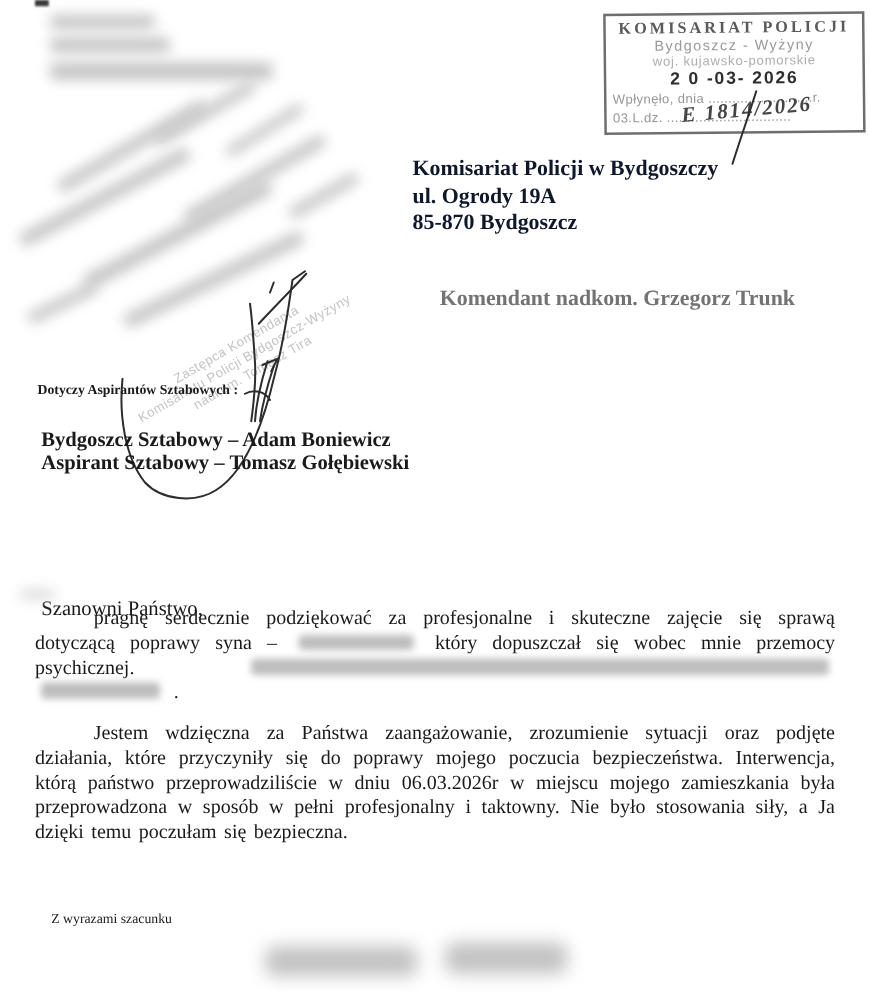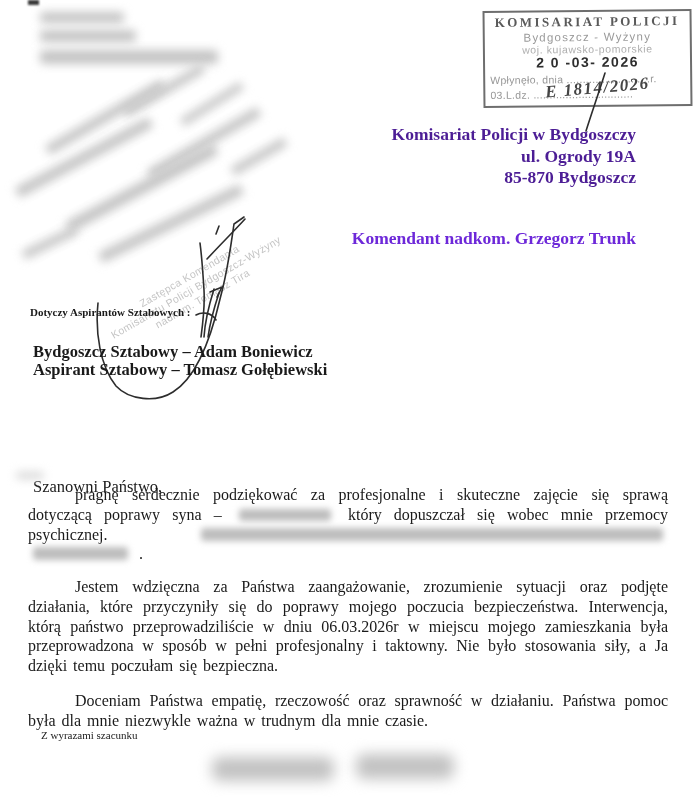--- a/index.html
+++ b/index.html
@@ -15,24 +15,24 @@
               letter-spacing:1.2px;text-align:center;margin-top:1px;}
   .stamp-voiv{font-family:"Liberation Sans",sans-serif;font-size:10.5px;color:#aeaeae;
               letter-spacing:0.6px;text-align:center;}
   .stamp-date{font-family:"Liberation Sans",sans-serif;font-weight:bold;font-size:14px;
               color:#2e2e2e;letter-spacing:1.5px;text-align:center;margin-top:-1px;}
   .stamp-line{font-family:"Liberation Sans",sans-serif;font-size:10.5px;color:#979797;
               letter-spacing:0.3px;margin-top:3px;white-space:nowrap;overflow:hidden;}
   .stamp-hand{left:545px;top:78px;font-style:italic;font-size:17px;font-weight:bold;
               color:#454545;transform:rotate(-5deg);letter-spacing:1.5px;white-space:nowrap;}
   
-  .addr{left:330px;top:124px;width:306px;text-align:right;font-weight:bold;
-        font-size:17.5px;line-height:21.5px;color:#4c1d95;}
+  .addr{left:330px;top:124px;width:306px;font-weight:bold;
+        font-size:17.5px;line-height:21.5px;color:#0f172a;}
   .commander{left:300px;top:228px;width:336px;text-align:right;font-weight:bold;
-             font-size:17.5px;color:#6d28d9;white-space:nowrap;}
+             font-size:17.5px;color:#737373;white-space:nowrap;}
   
   .approval{left:78px;top:268px;width:236px;transform:rotate(-30deg);
             transform-origin:center center;text-align:center;color:#c4c4c4;
             font-family:"Liberation Sans",sans-serif;font-size:10.5px;line-height:13px;
             letter-spacing:0.4px;white-space:nowrap;}
   
   .subject-head{left:30px;top:306px;font-weight:bold;font-size:11px;}
   .officers{left:33px;top:343px;font-weight:bold;font-size:16.5px;line-height:18px;}
   .salutation{left:33px;top:433px;font-size:16.5px;margin-top:44px;}
   .para{left:28px;width:640px;text-align:justify;font-size:16px;line-height:19.8px;
@@ -129,21 +129,20 @@
     <span>pragnę serdecznie podziękować za profesjonalne i skuteczne zajęcie się sprawą dotyczącą poprawy syna –</span>
     <span class="redact r-name"></span>
     <span>który dopuszczał się wobec mnie przemocy psychicznej.</span>
     <span class="redact r-long"></span>
     <span class="redact r-short"></span>
     <span>.</span>
   </p>
 
   <p class="abs para p2">Jestem wdzięczna za Państwa zaangażowanie, zrozumienie sytuacji oraz podjęte działania, które przyczyniły się do poprawy mojego poczucia bezpieczeństwa. Interwencja, którą państwo przeprowadziliście w dniu 06.03.2026r w miejscu mojego zamieszkania była przeprowadzona w sposób w pełni profesjonalny i taktowny. Nie było stosowania siły, a Ja dzięki temu poczułam się bezpieczna.</p>
 
-  <p class="abs para p3">Doceniam Państwa empatię, rzeczowość oraz sprawność w działaniu. Państwa pomoc była dla mnie niezwykle ważna w trudnym dla mnie czasie.</p>
 
   <div class="abs closing">Z wyrazami szacunku</div>
 
   <div>
     <div class="sig-blob" style="left:212px;top:757px;width:122px;height:24px;"></div>
     <div class="sig-blob" style="left:356px;top:754px;width:98px;height:25px;"></div>
   </div>
 
 </div>
 

